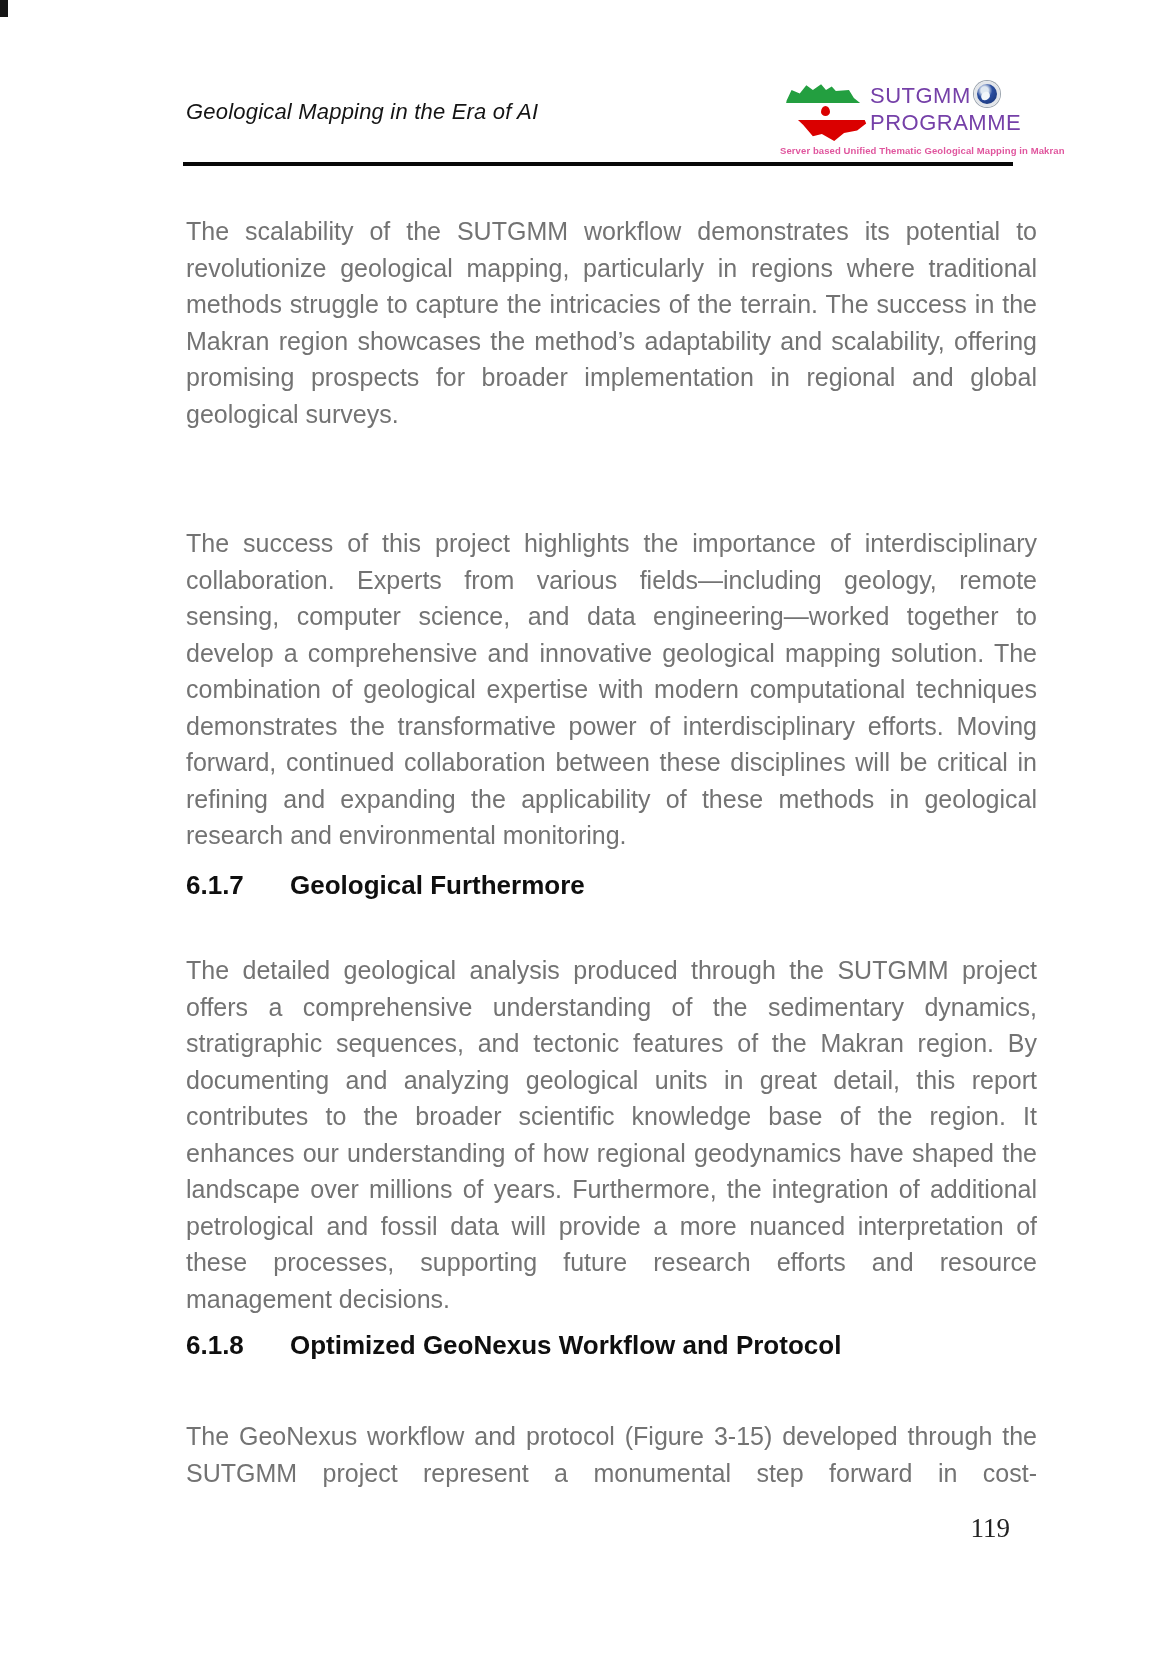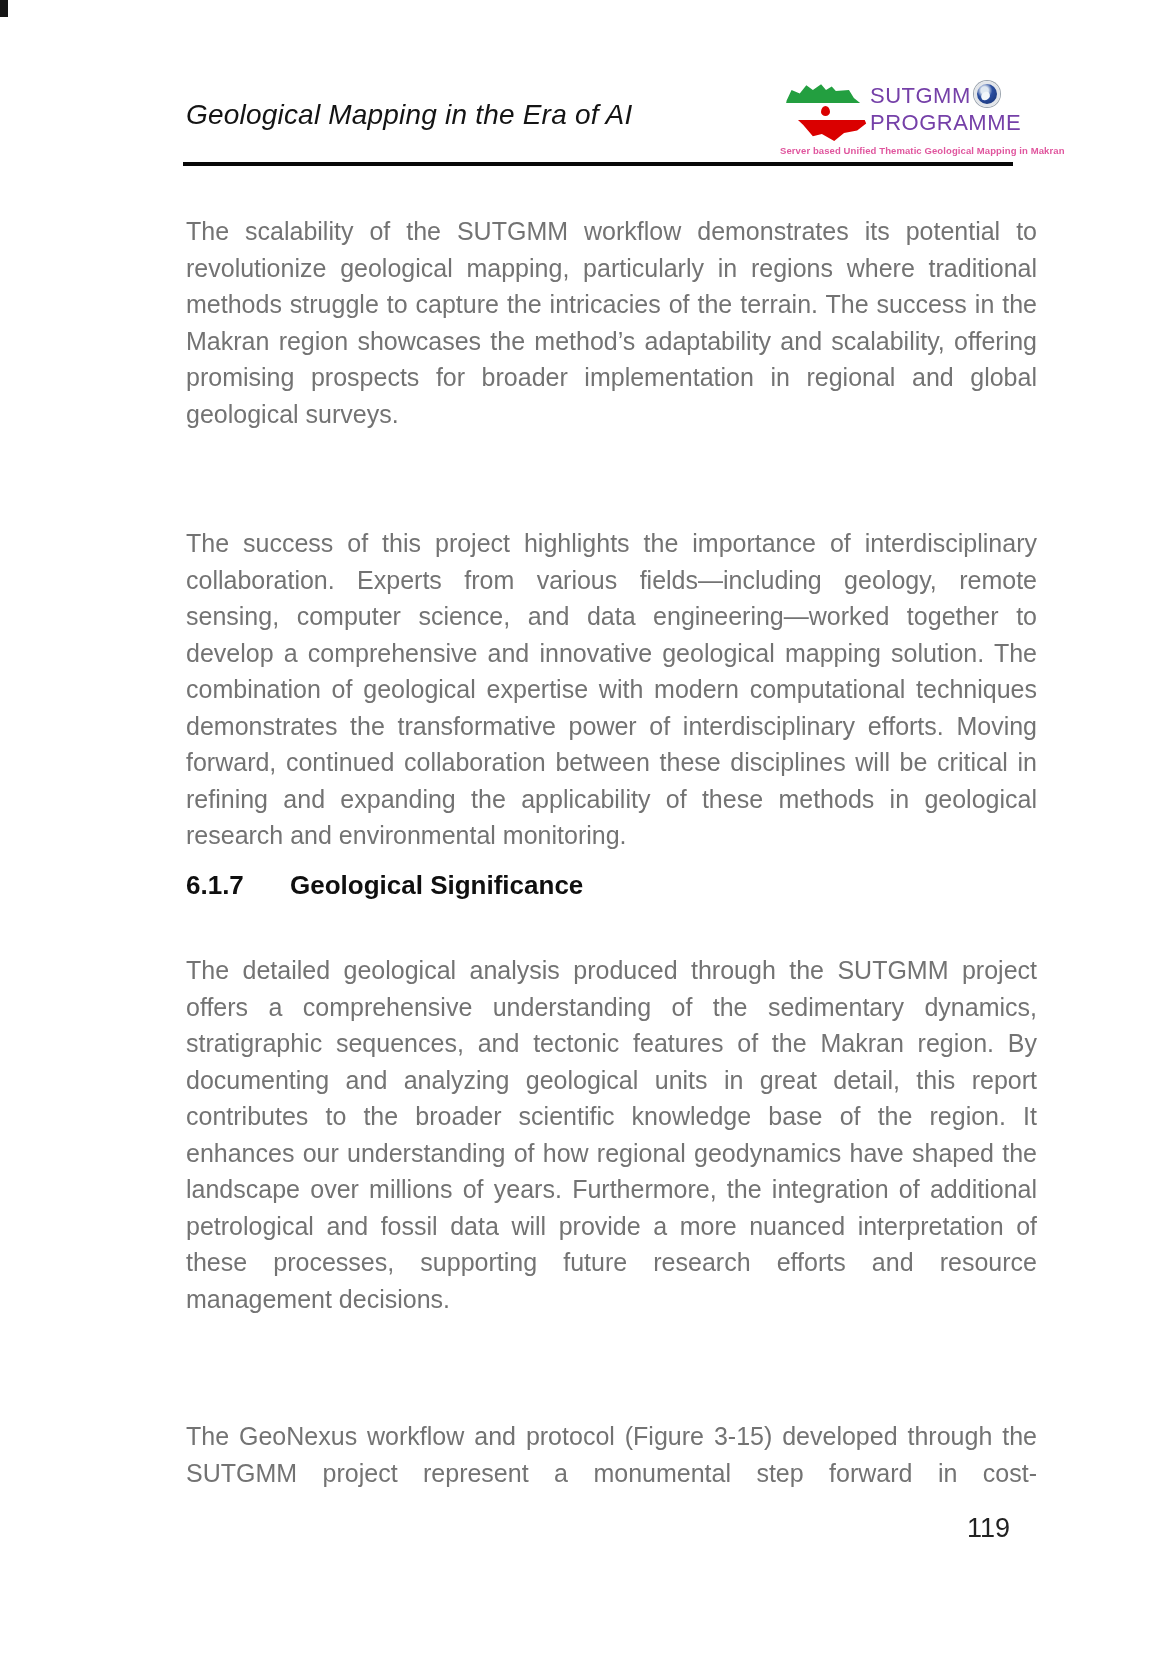--- a/index.html
+++ b/index.html
@@ -12,21 +12,21 @@
     color: #1b1b1b;
   }
   .page { position: absolute; inset: 0; background: #ffffff; }
 
   
   .corner-artifact { position: absolute; left: 0; top: 0; width: 8px; height: 17px; background: #151515; }
 
   
   .header-title {
     position: absolute; left: 186px; top: 99px;
-    font-style: italic; font-size: 28px; color: #141414;
+    font-style: italic; font-size: 22px; color: #141414;
     letter-spacing: 0.2px; white-space: nowrap;
   }
   .logo-map {
     position: absolute; left: 785px; top: 83px; width: 82px; height: 58px;
     background: linear-gradient(180deg, #239f40 0 34%, #ffffff 34% 63%, #da0000 63% 100%);
     clip-path: polygon(2% 30%, 8% 12%, 18% 18%, 26% 4%, 34% 12%, 44% 2%, 50% 12%, 57% 6%, 62% 14%, 78% 12%, 84% 26%, 100% 44%, 95% 56%, 99% 70%, 88% 82%, 72% 86%, 60% 100%, 45% 88%, 34% 92%, 22% 72%, 10% 56%, 0% 44%);
   }
   .logo-map .emblem {
     position: absolute; left: 44%; top: 40%; width: 9px; height: 10px;
     background: #da0000; border-radius: 50% 50% 50% 50% / 60% 60% 40% 40%;
@@ -73,21 +73,21 @@
     white-space: nowrap;
   }
   .h1 { top: 439px; }
   .h2 { top: 868px; }
   .h3 { top: 1328px; }
   .heading .num { display: inline-block; min-width: 104px; }
 
   .page-number {
     position: absolute; left: 186px; top: 1513px; width: 824px;
     text-align: right;
-    font-family: Liberation Sans, sans-serif;
+    font-family: Liberation Serif, serif;
     font-size: 27px; color: #222222;
   }
 </style>
 </head>
 <body>
 
 <div class="page">
 
   <div class="corner-artifact"></div>
 
@@ -109,23 +109,26 @@
   <div class="logo-tagline">Server based Unified Thematic Geological Mapping in Makran</div>
 
   <div class="rule"></div>
 
   <p class="para p1">The scalability of the SUTGMM workflow demonstrates its potential to revolutionize geological mapping, particularly in regions where traditional methods struggle to capture the intricacies of the terrain. The success in the Makran region showcases the method’s adaptability and scalability, offering promising prospects for broader implementation in regional and global geological surveys.</p>
 
 
   <p class="para p2">The success of this project highlights the importance of interdisciplinary collaboration. Experts from various fields—including geology, remote sensing, computer science, and data engineering—worked together to develop a comprehensive and innovative geological mapping solution. The combination of geological expertise with modern computational techniques demonstrates the transformative power of interdisciplinary efforts. Moving forward, continued collaboration between these disciplines will be critical in refining and expanding the applicability of these methods in geological research and environmental monitoring.</p>
 
   <div class="heading h2">
-    <span class="num">6.1.7</span><span>Geological Significance</span>
+    <span class="num">6.1.7</span><span>Geological Furthermore</span>
   </div>
 
   <p class="para p3">The detailed geological analysis produced through the SUTGMM project offers a comprehensive understanding of the sedimentary dynamics, stratigraphic sequences, and tectonic features of the Makran region. By documenting and analyzing geological units in great detail, this report contributes to the broader scientific knowledge base of the region. It enhances our understanding of how regional geodynamics have shaped the landscape over millions of years. Furthermore, the integration of additional petrological and fossil data will provide a more nuanced interpretation of these processes, supporting future research efforts and resource management decisions.</p>
 
+  <div class="heading h3">
+    <span class="num">6.1.8</span><span>Optimized GeoNexus Workflow and Protocol</span>
+  </div>
 
   <p class="para p4 force-last">The GeoNexus workflow and protocol (Figure 3-15) developed through the SUTGMM project represent a monumental step forward in cost-</p>
 
   <div class="page-number">119</div>
 
 </div>
 
 </body></html>

